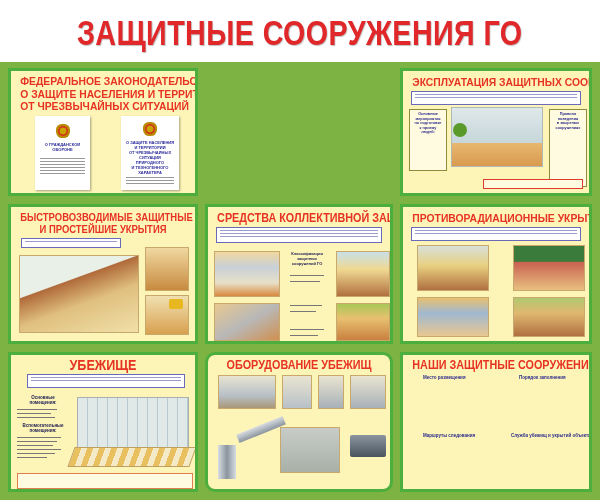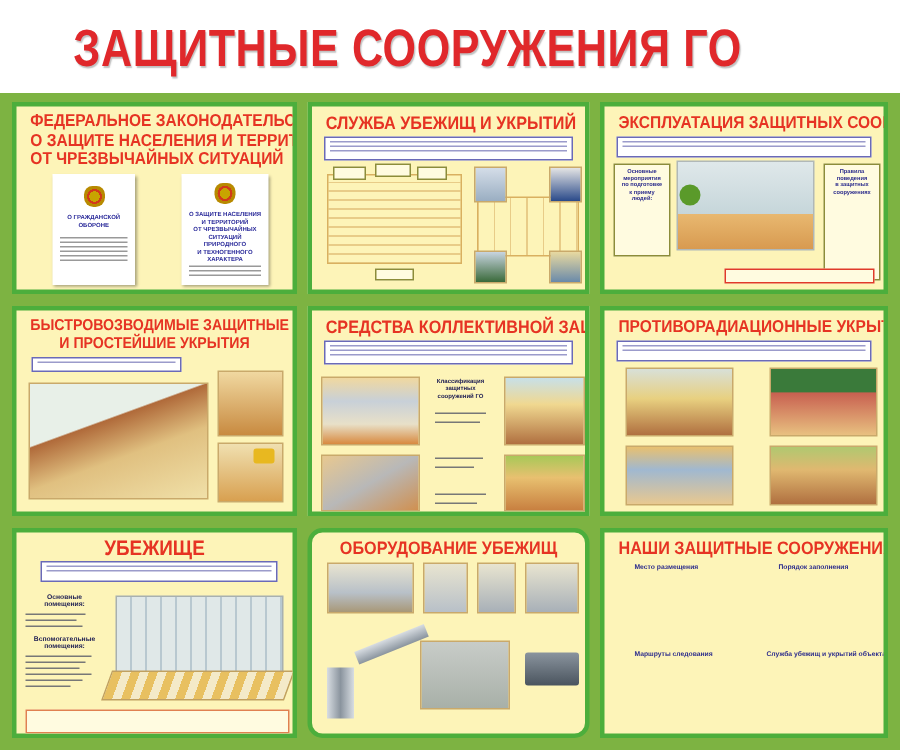--- a/index.html
+++ b/index.html
@@ -1,17 +1,17 @@
 <!DOCTYPE html>
 <html><head>
 <meta charset="utf-8">
 <style>
   * { box-sizing: border-box; margin: 0; padding: 0; }
   body { width: 600px; height: 500px; background: #ffffff; font-family: "Liberation Sans", sans-serif; overflow: hidden; position: relative; }
-  .header { position: absolute; left: 0; top: 0; width: 600px; height: 62px; background: #ffffff; display: flex; align-items: center; justify-content: flex-start; }
+  .header { position: absolute; left: 0; top: 0; width: 600px; height: 62px; background: #ffffff; display: flex; align-items: center; justify-content: center; }
   .header h1 { color: #e0282b; font-family: "Liberation Sans", sans-serif; font-weight: bold; font-size: 35px; letter-spacing: 0.5px; transform: scaleX(0.82); text-shadow: 1px 1px 1px rgba(0,0,0,0.25); padding-top: 4px; }
   .board { position: absolute; left: 0; top: 62px; width: 600px; height: 438px; background: #7db342; }
   .panel { position: absolute; background: #fdf4b8; border: 3px solid #4cae3c; overflow: hidden; }
   .panel .title { color: #e63323; font-weight: bold; text-align: center; font-size: 11px; line-height: 12px; transform: scaleX(0.9); white-space: nowrap; }
   .intro { margin: 3px 8px; height: 14px; background: #ffffff; border: 1px solid #6a6ab8; }
   .intro .l { height: 1px; background: #5858a8; margin: 2px 3px; opacity: 0.6; }
   .img { position: absolute; border: 1px solid #c9a96b; }
   .doc { position: absolute; background: #ffffff; box-shadow: 1px 1px 2px rgba(0,0,0,0.35); }
   .eagle { width: 14px; height: 14px; margin: 8px auto 4px; background: radial-gradient(circle, #c8a400 35%, #d23a1a 36%, #d23a1a 50%, #b88a00 51%); border-radius: 40% 40% 45% 45%; }
   .doc .dt { color: #2a2a9a; font-size: 4px; font-weight: bold; text-align: center; line-height: 5px; padding: 0 4px; }
@@ -53,38 +53,20 @@
       <div class="dt">ОТ ЧРЕЗВЫЧАЙНЫХ</div>
       <div class="dt">СИТУАЦИЙ ПРИРОДНОГО</div>
       <div class="dt">И ТЕХНОГЕННОГО</div>
       <div class="dt">ХАРАКТЕРА</div>
       <div class="dl"></div>
         <div class="dl"></div>
         <div class="dl"></div>
     </div>
   </div>
 
-  <div class="panel" style="left:205px; top:6px; width:188px; height:128px;">
-    <div class="title" style="margin-top:5px; font-size:12px;">СЛУЖБА УБЕЖИЩ И УКРЫТИЙ</div>
-    <div class="intro" style="height:16px;">
-        <div class="l"></div>
-        <div class="l"></div>
-        <div class="l"></div>
-      </div>
-    <div style="position:absolute; left:10px; top:45px; width:90px; height:60px; border:1px solid #d9b060; background:repeating-linear-gradient(0deg, transparent 0 5px, #e8cc88 5px 6px);"></div>
-    <div class="box" style="left:14px; top:40px; width:22px; height:9px;"></div>
-    <div class="box" style="left:42px; top:38px; width:24px; height:9px;"></div>
-    <div class="box" style="left:70px; top:40px; width:20px; height:9px;"></div>
-    <div class="box" style="left:42px; top:108px; width:26px; height:8px;"></div>
-    <div style="position:absolute; left:110px; top:60px; width:68px; height:40px; border:1px solid #d9b060; background:repeating-linear-gradient(90deg, transparent 0 10px, #e8cc88 10px 11px);"></div>
-    <div class="img" style="left:108px; top:40px; width:22px; height:24px; background:linear-gradient(#d4dde8,#9aaec2);"></div>
-    <div class="img" style="left:158px; top:40px; width:22px; height:24px; background:linear-gradient(#e4e4e4,#2a4a8a);"></div>
-    <div class="img" style="left:108px; top:96px; width:22px; height:22px; background:linear-gradient(#c8d4e0,#3a6a3a);"></div>
-    <div class="img" style="left:158px; top:96px; width:22px; height:22px; background:linear-gradient(#e8d9a0,#6a8aaa);"></div>
-  </div>
 
   <div class="panel" style="left:400px; top:6px; width:192px; height:128px;">
     <div class="title" style="margin-top:5px; font-size:11.5px;">ЭКСПЛУАТАЦИЯ ЗАЩИТНЫХ СООРУЖЕНИЙ</div>
     <div class="intro" style="height:14px;">
         <div class="l"></div>
         <div class="l"></div>
       </div>
     <div class="box" style="left:6px; top:38px; width:38px; height:62px; padding-top:2px;">
       <div class="label-blue" style="position:static; text-align:center; font-size:3.8px; line-height:4.5px;">
         <div>Основные</div>

